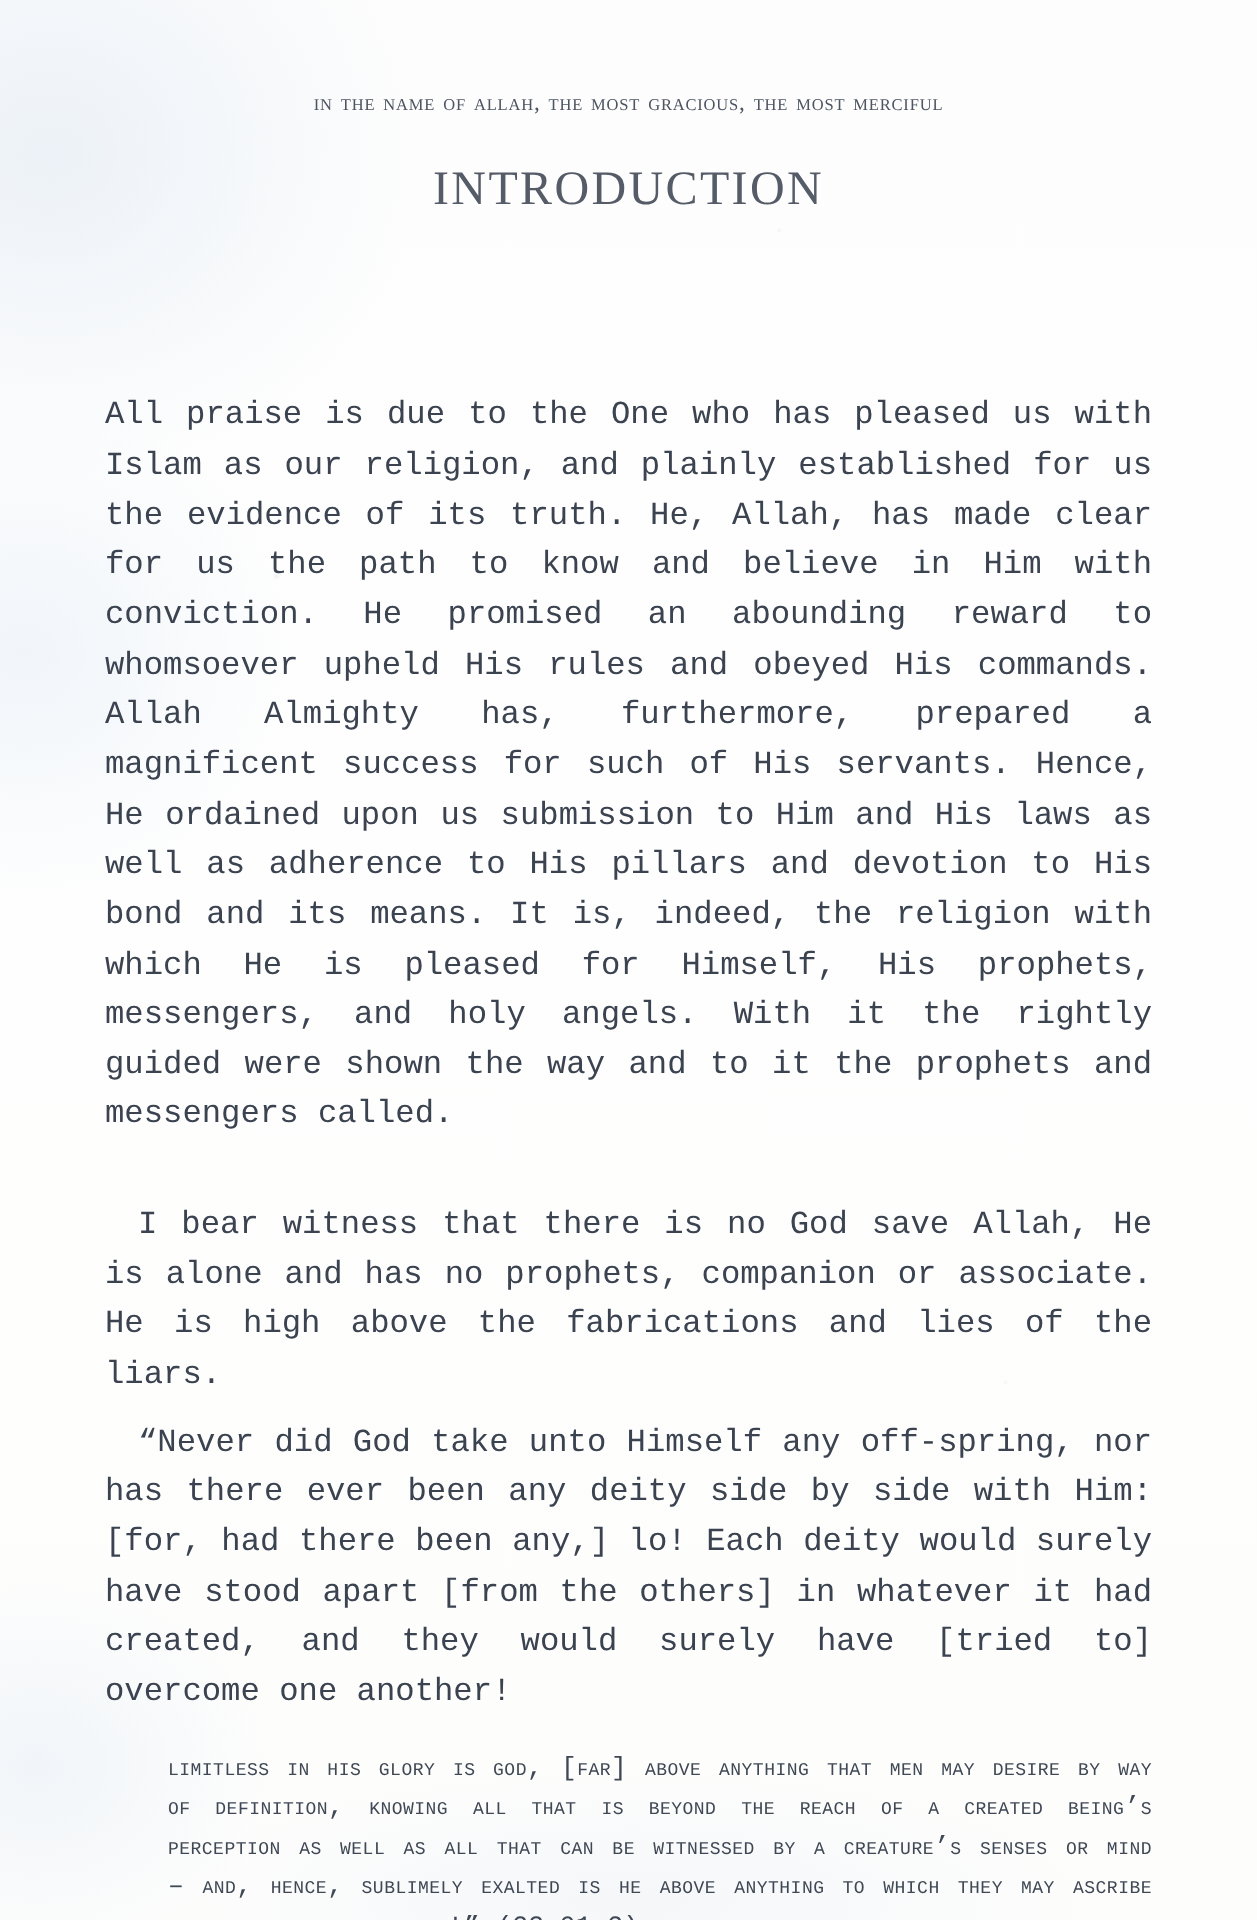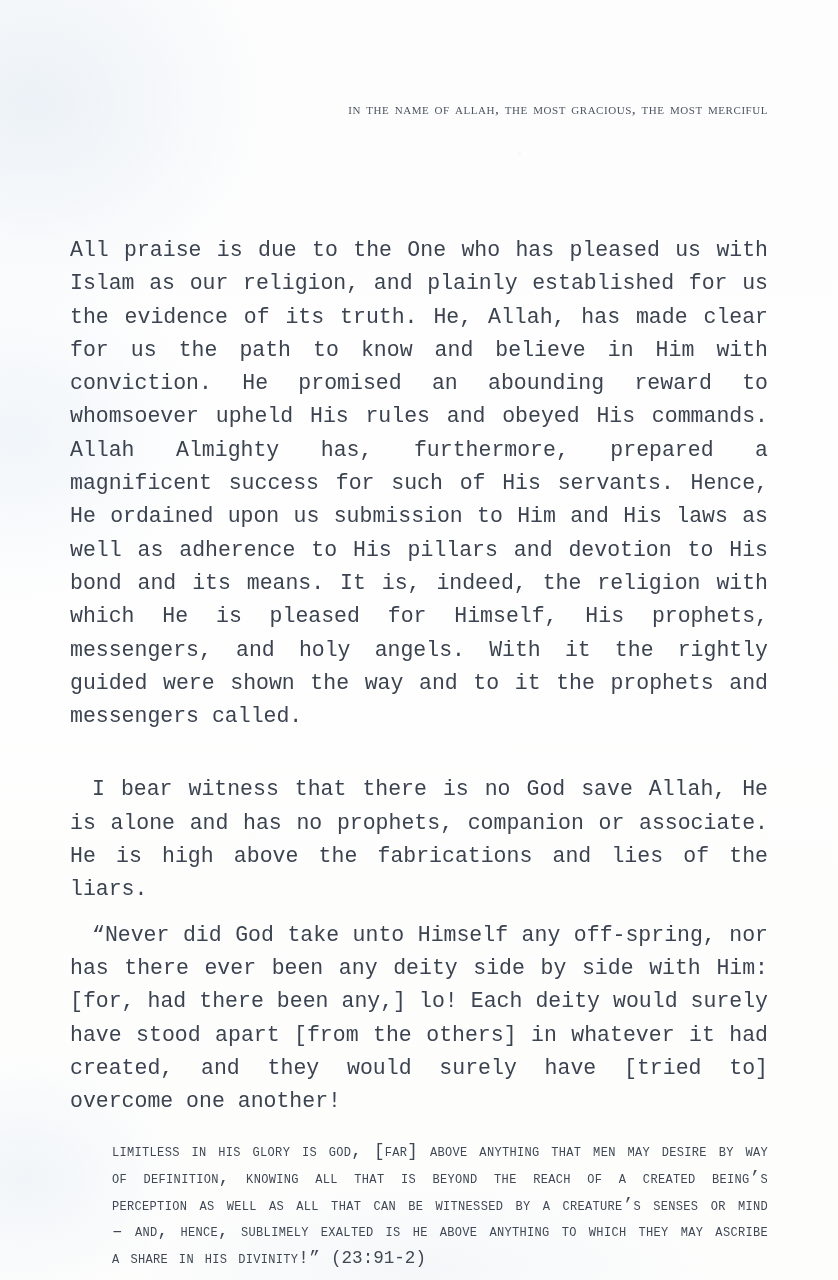--- a/index.html
+++ b/index.html
@@ -40,22 +40,22 @@
 
   .content {
     position: absolute;
     left: 70px;
     top: 0;
     width: 698px;
   }
 
   
   .basmala {
-    margin-top: 100px;
-    text-align: right;
+    margin-top: 60px;
+    text-align: center;
     font-size: 15.5px;
     letter-spacing: 0.035em;
     word-spacing: 0.06em;
     color: #4d5562;
     font-variant: small-caps;
     text-transform: lowercase;
     white-space: nowrap;
   }
 
   .chapter-title {
@@ -118,20 +118,21 @@
 <body>
 
 <div class="page">
 
   <div class="scan-tint"></div>
 
   <div class="content">
 
     <div class="basmala">In the name of Allah, the Most Gracious, the Most Merciful</div>
 
+    <h1 class="chapter-title">Introduction</h1>
 
     <div class="body-block">
 
       <p class="para first">All praise is due to the One who has pleased us with Islam as our religion, and plainly established for us the evidence of its truth.  He, Allah, has made clear for us the path to know and believe in Him with conviction. He promised an abounding reward to whomsoever upheld His rules and obeyed His commands. Allah Almighty has, furthermore, prepared a magnificent success for such of His servants. Hence, He ordained upon us submission to Him and His laws as well as adherence to His pillars and devotion to His bond and its means. It is, indeed, the religion with which He is pleased for Himself, His prophets, messengers, and holy angels. With it the rightly guided were shown the way and to it the prophets and messengers called.</p>
 
       <div class="block-gap-top"></div>
 
 
       <div class="block-gap-bottom"></div>
 

